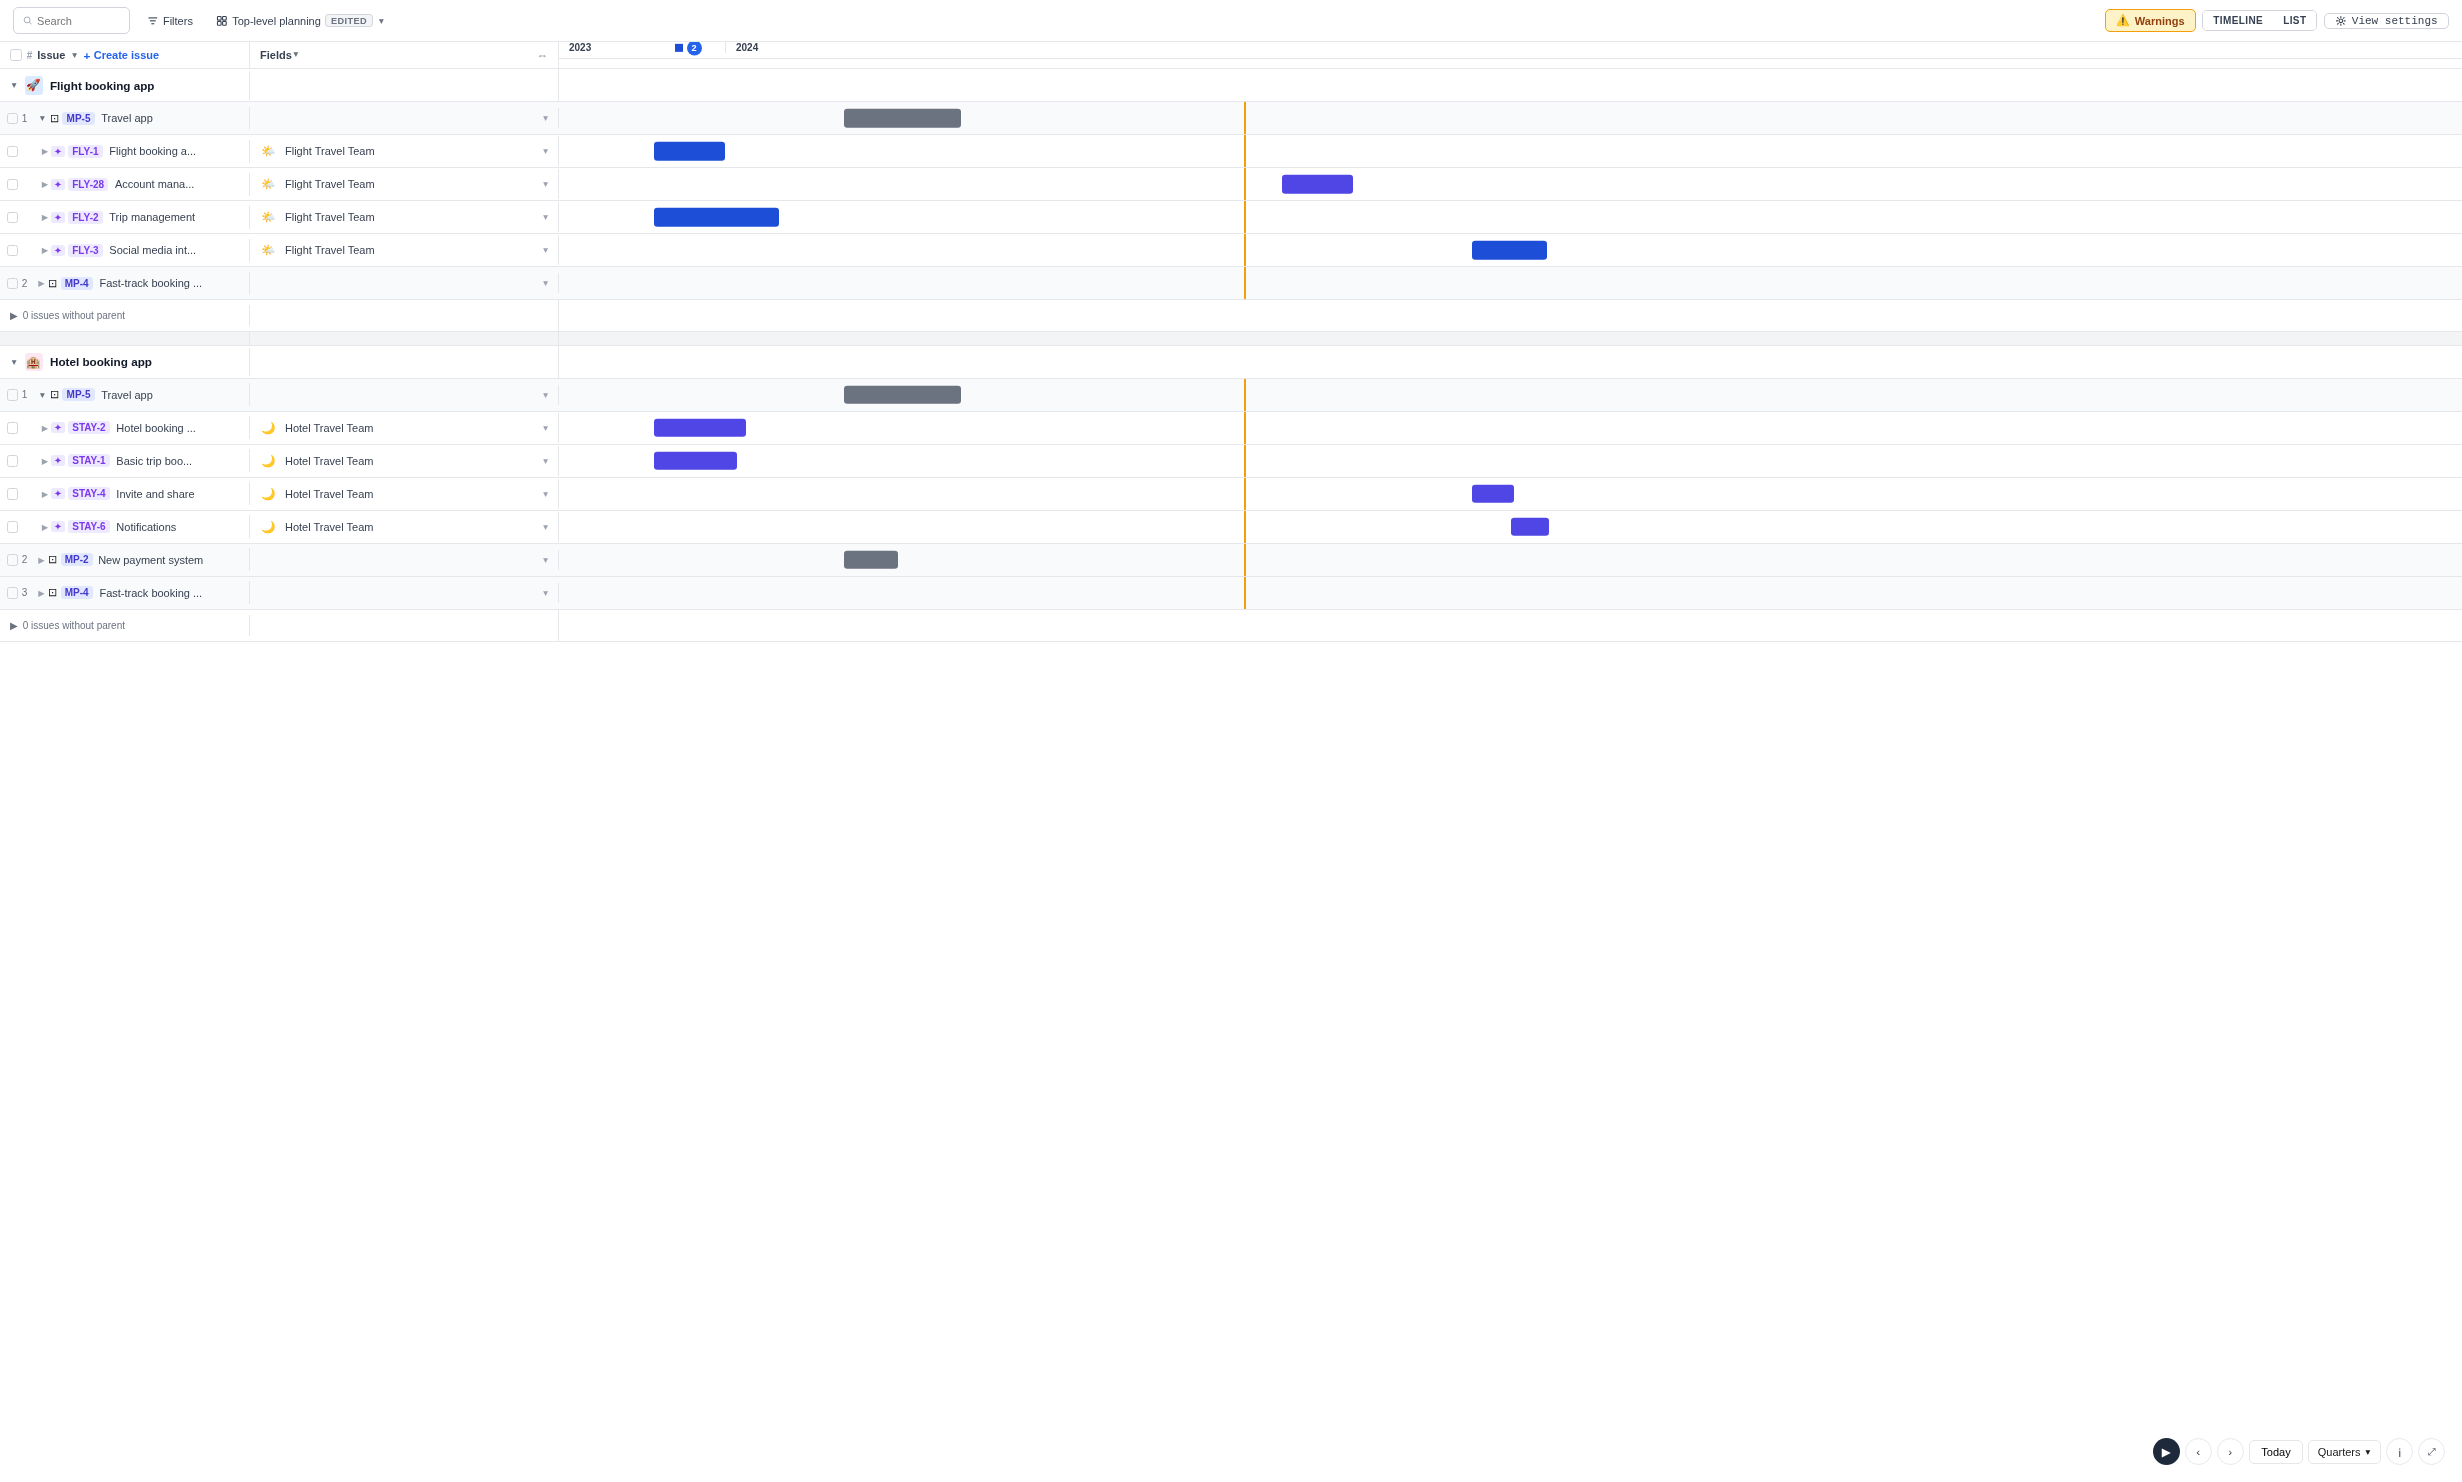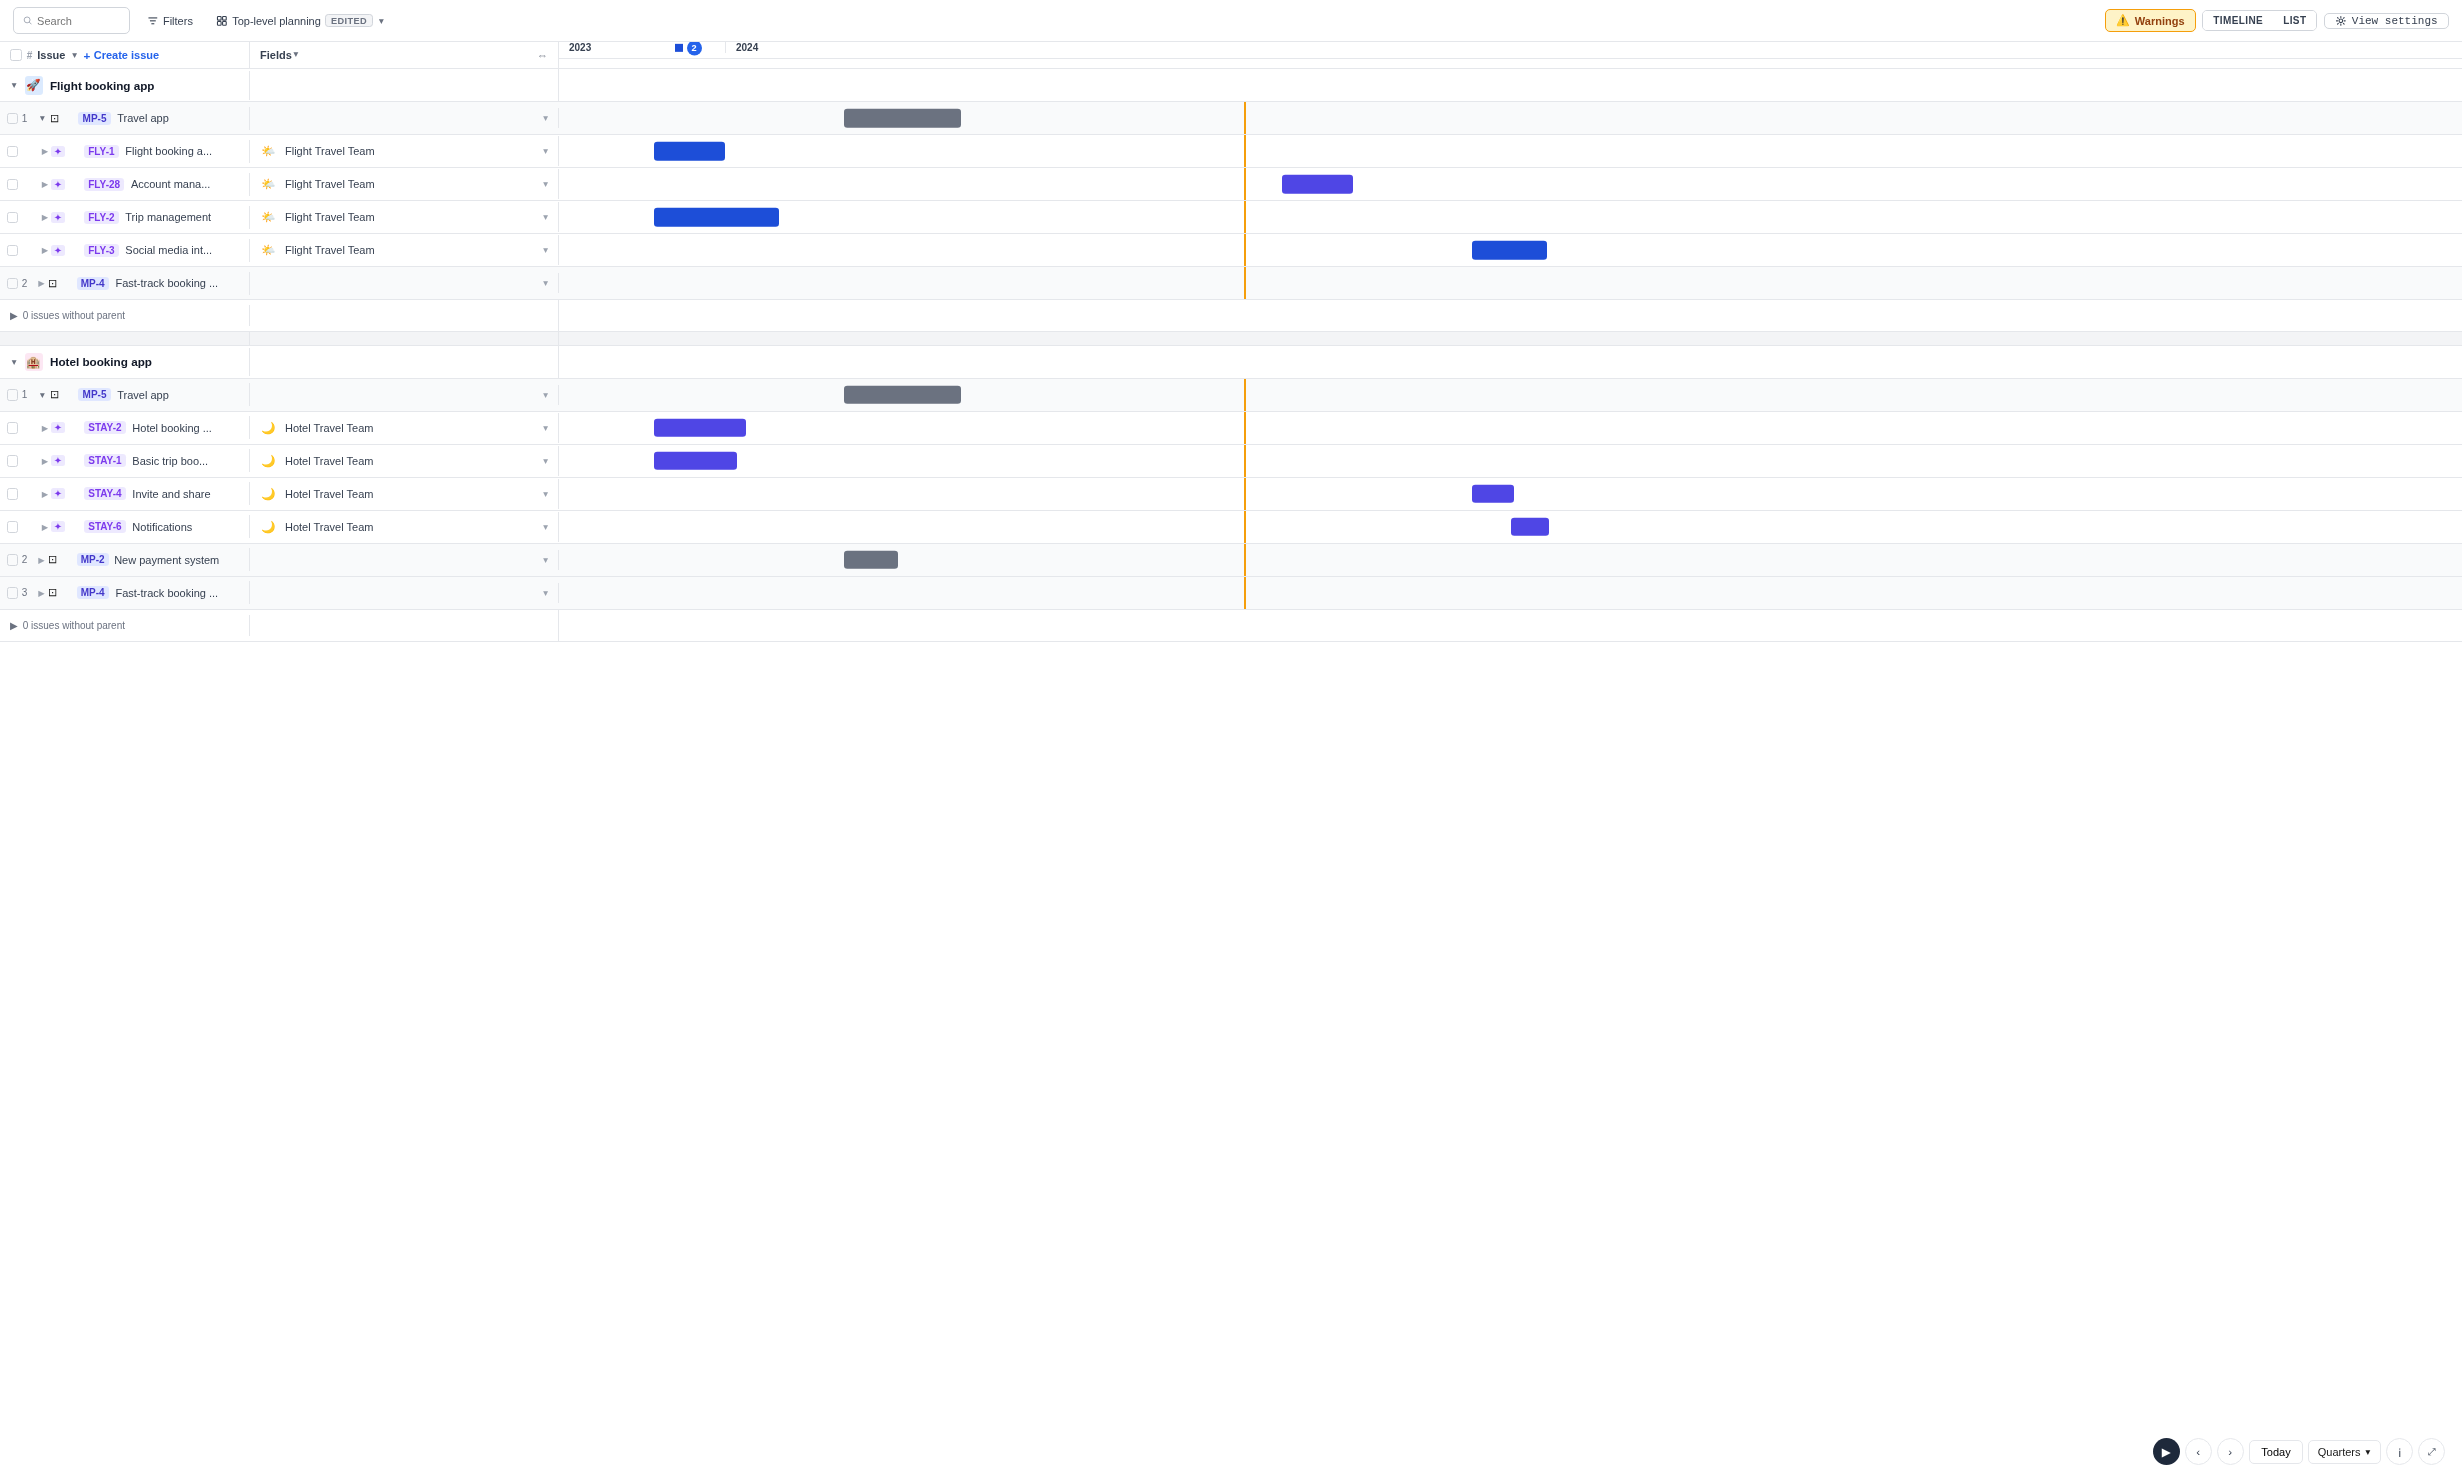--- a/index.html
+++ b/index.html
@@ -43,21 +43,21 @@
     .cell-fields { width: 309px; min-width: 309px; display: flex; align-items: center; padding: 5px 8.3px; border-right: 0.8px solid #e5e7eb; gap: 6.7px; }
     .cell-timeline { flex: 1; position: relative; height: 32px; }
 
     
     .cb { width: 11.7px; height: 11.7px; border: 1.3px solid #d1d5db; border-radius: 2.5px; flex-shrink: 0; }
 
     
     .indent-1 { width: 16.7px; flex-shrink: 0; }
 
     
-    .issue-badge { display: inline-flex; align-items: center; font-size: 10px; font-weight: 600; border-radius: 3.3px; padding: 0.8px 4.2px; white-space: nowrap; margin-left: 16px; }
+    .issue-badge { display: inline-flex; align-items: center; font-size: 10px; font-weight: 600; border-radius: 3.3px; padding: 0.8px 4.2px; white-space: nowrap; }
     .badge-mp { background: #e0e7ff; color: #4338ca; }
     .badge-fly { background: #ede9fe; color: #7c3aed; }
     .badge-stay { background: #ede9fe; color: #7c3aed; }
 
     
     .chevron { font-size: 8.3px; color: #6b7280; cursor: pointer; flex-shrink: 0; }
 
     
     .app-icon { width: 18.4px; height: 18.4px; border-radius: 3.3px; display: flex; align-items: center; justify-content: center; font-size: 11.7px; flex-shrink: 0; }
 

